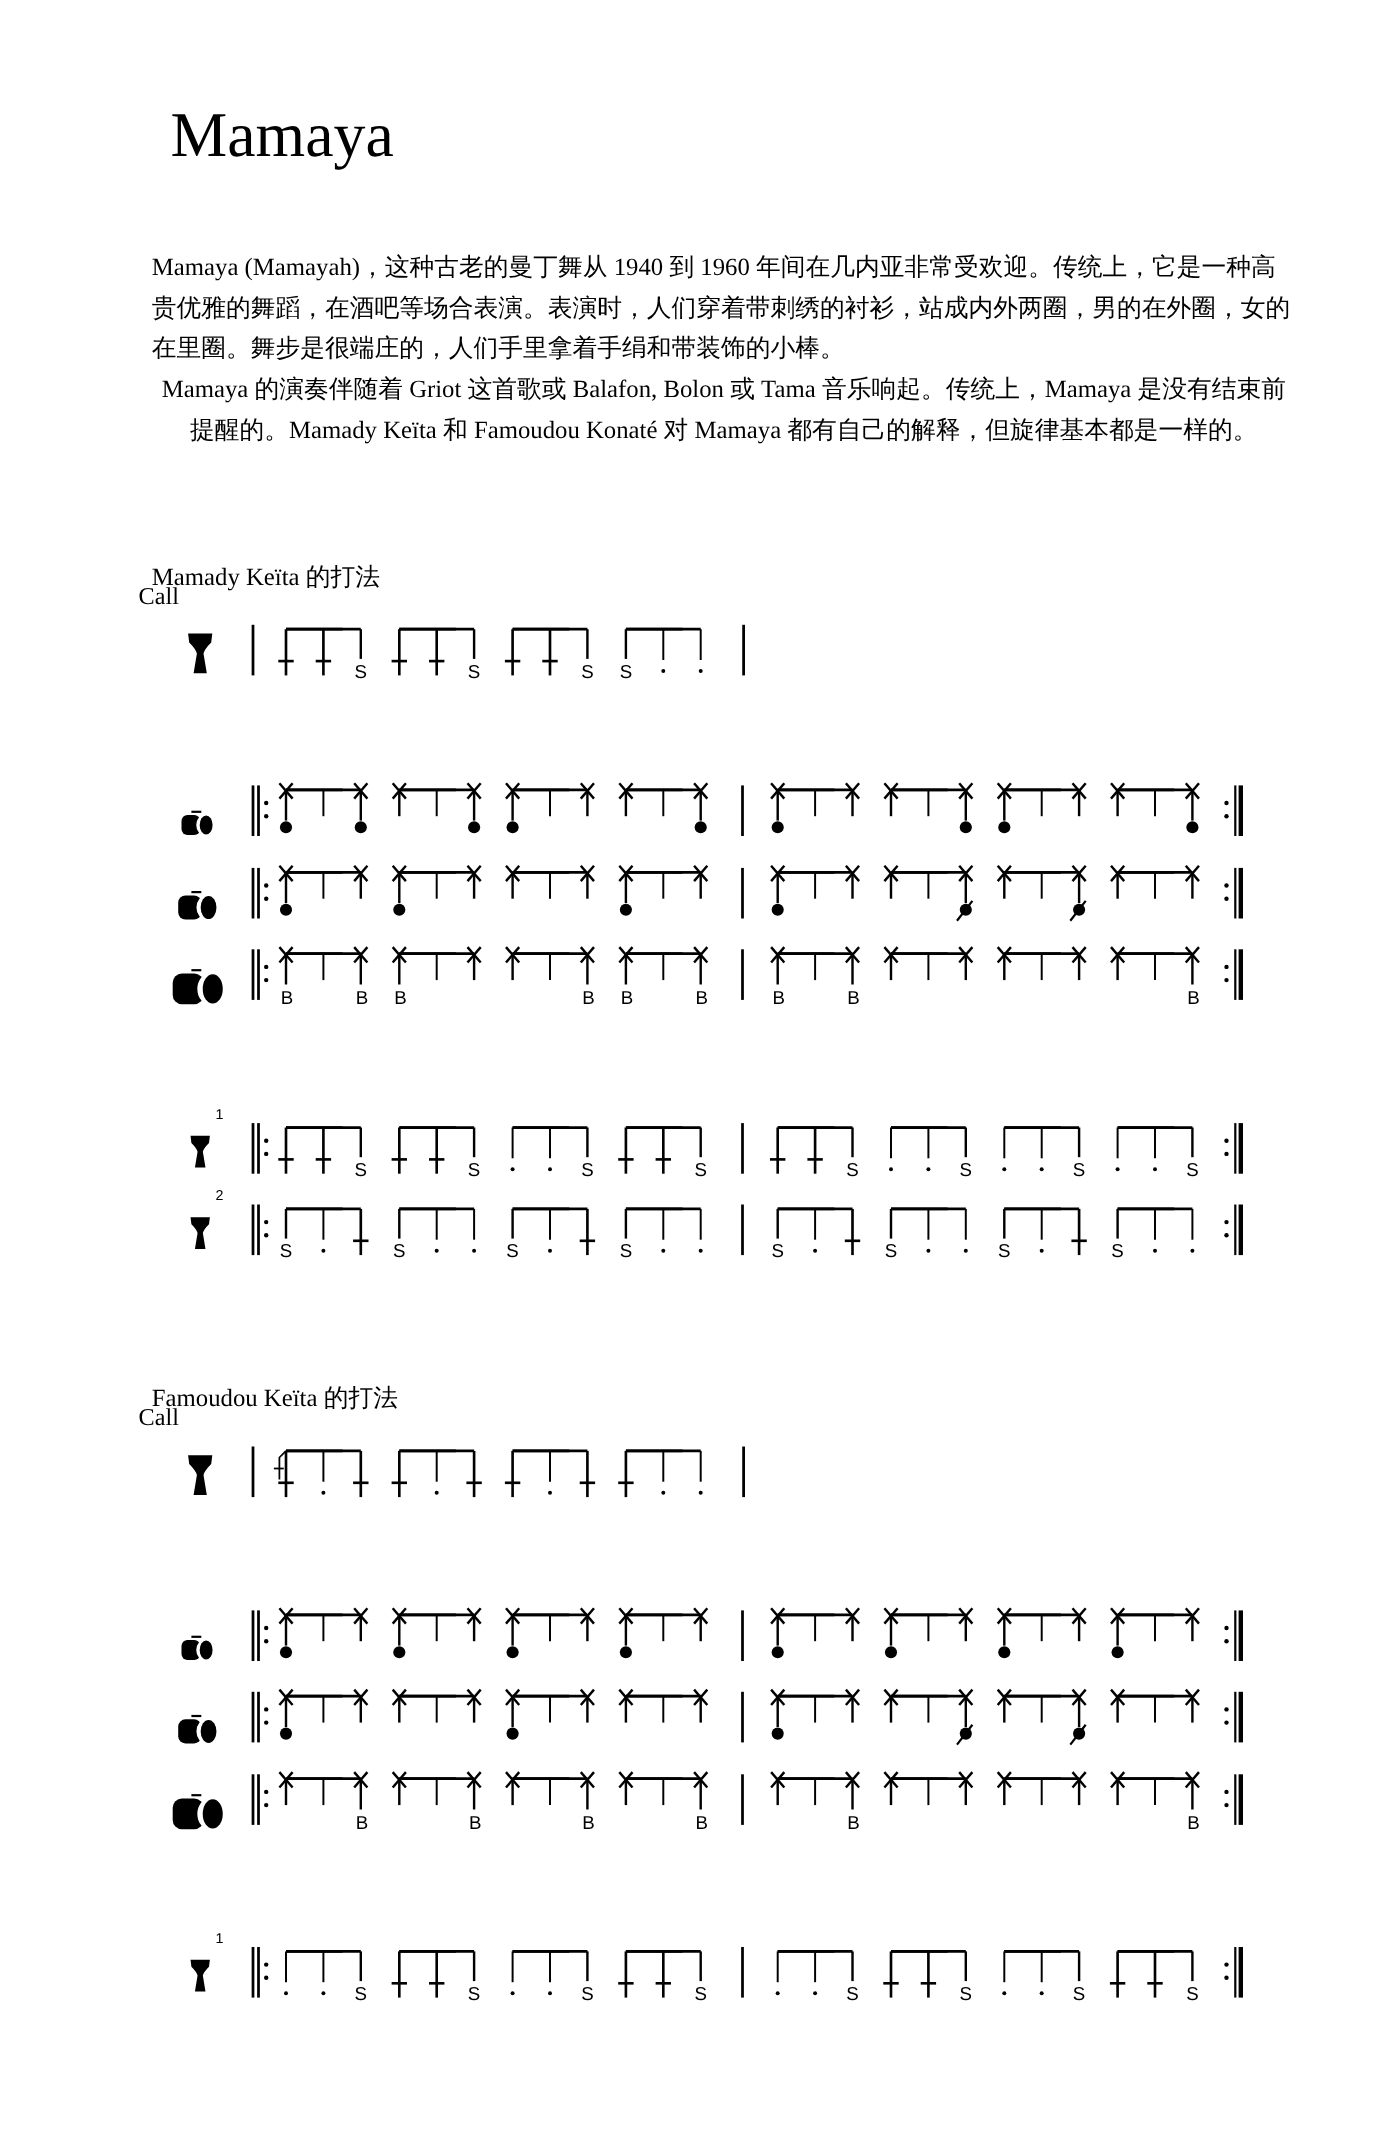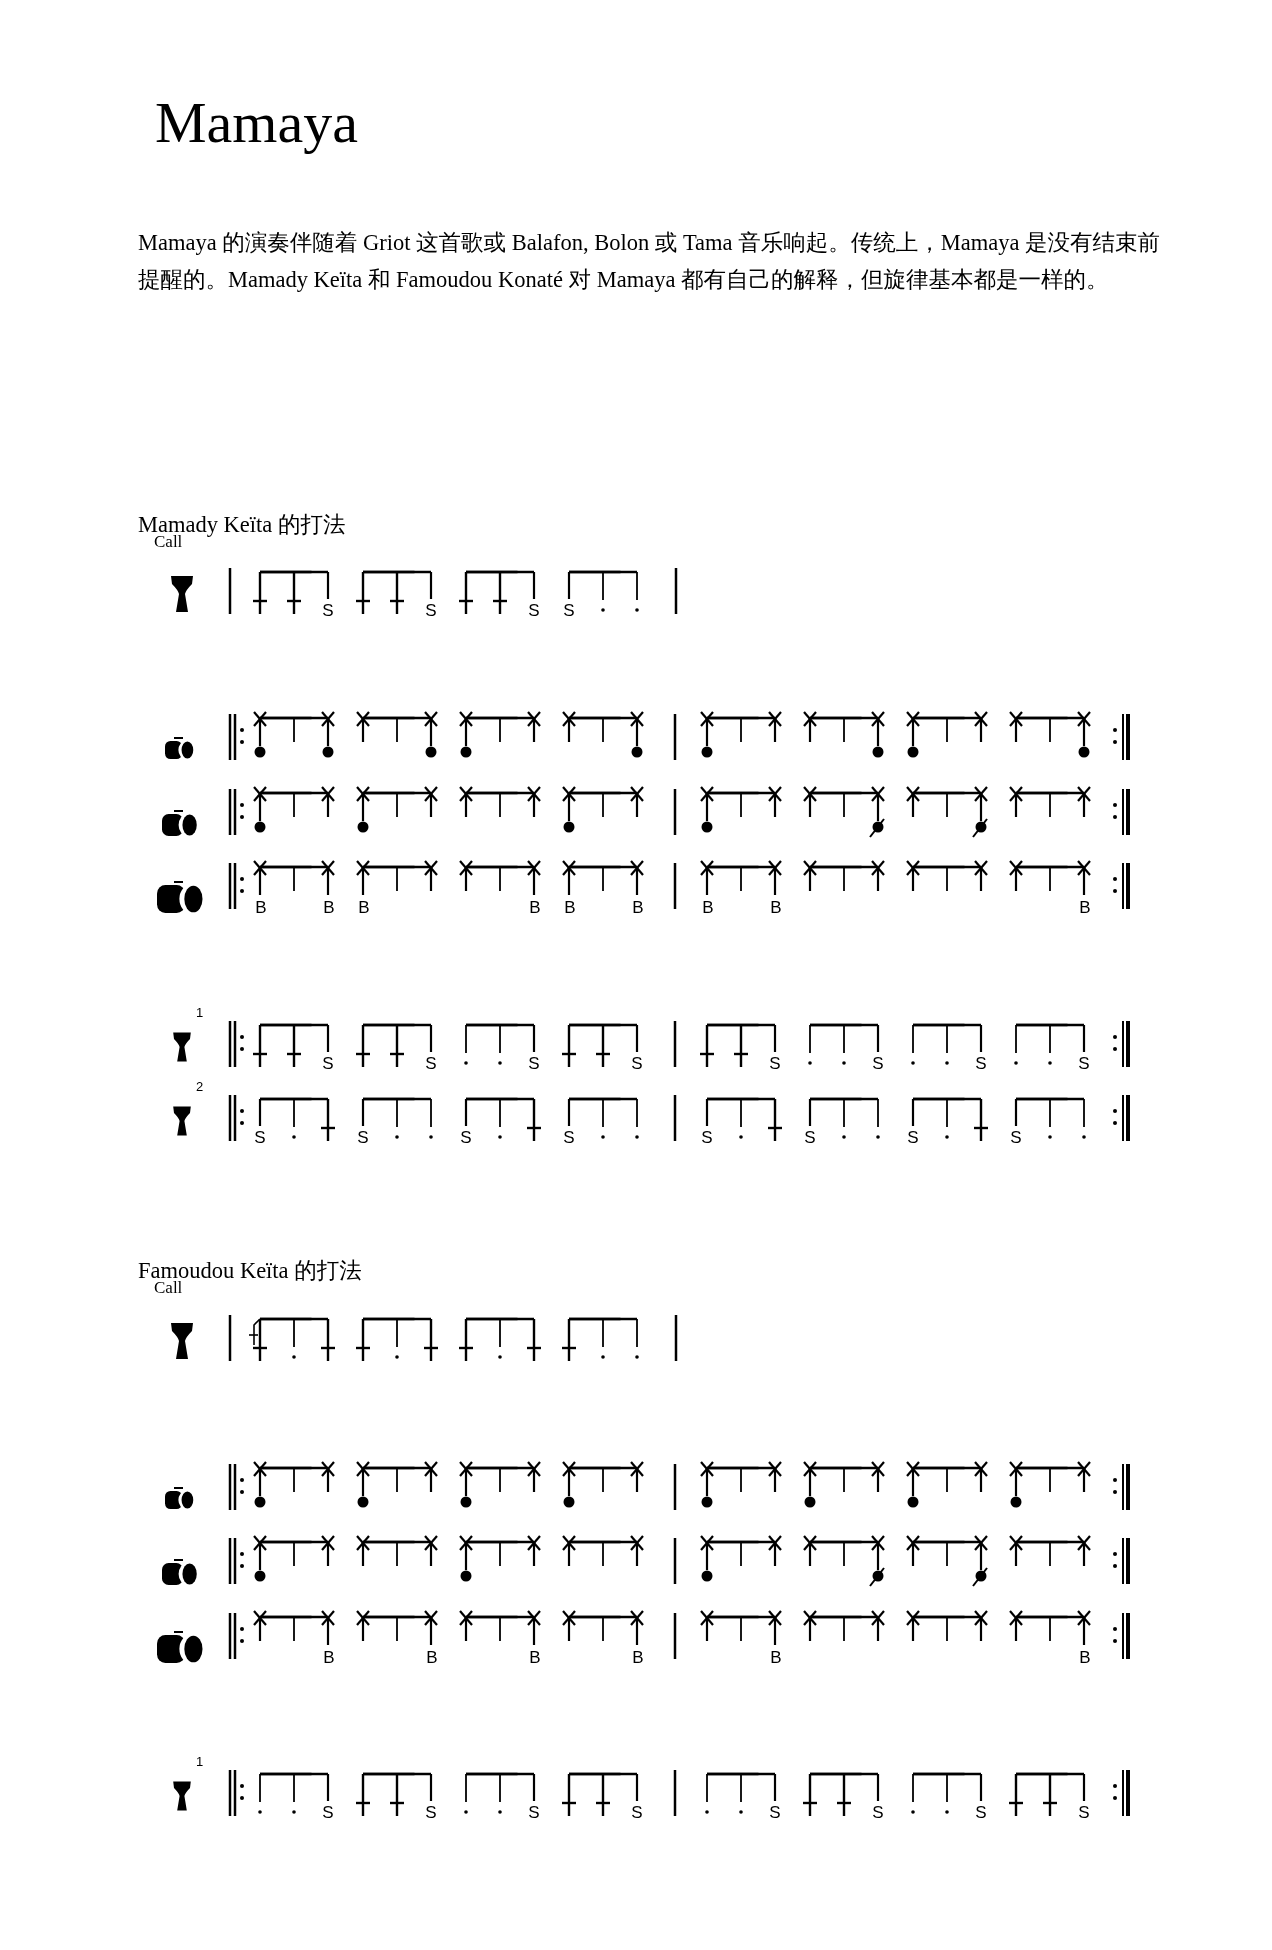--- a/index.html
+++ b/index.html
@@ -1,31 +1,32 @@
 <!DOCTYPE html>
 <html><head>
   <meta charset="utf-8">
   <style>
     html, body { margin: 0; padding: 0; background: #ffffff; }
     body { width: 1272px; height: 1950px; position: relative; overflow: hidden; color: #000; }
     .title { position: absolute; left: 138px; top: 72px; font-family: "Liberation Serif", "DejaVu Serif", serif; font-size: 58px; font-weight: normal; margin: 17px; letter-spacing: 0px; }
     .intro { position: absolute; left: 138px; top: 224px; width: 1040px; font-family: "Liberation Serif", "DejaVu Serif", serif; font-size: 22.5px; line-height: 37px; }
     .intro p { margin: 0; }
-    .intro p + p { margin-top: 0px; }
+    .intro p + p { margin-top: 0px; text-align: center; }
     .section-heading { position: absolute; left: 138px; font-family: "Liberation Serif", "DejaVu Serif", serif; font-size: 22.5px; line-height: 30px; margin-top: 20px; }
-    .sub-heading { position: absolute; left: 154px; font-family: "Liberation Serif", "DejaVu Serif", serif; font-size: 17px; line-height: 30px; }
+    .sub-heading { position: absolute; left: 126px; font-family: "Liberation Serif", "DejaVu Serif", serif; font-size: 22px; line-height: 30px; }
     svg.staff-layer { position: absolute; left: 0; top: 0; width: 1272px; height: 1950px; }
     svg text { font-family: "Liberation Sans", "DejaVu Sans", sans-serif; }
   </style>
 </head>
 <body>
 
 <h1 class="title">Mamaya</h1>
 
 <div class="intro">
+  <p>Mamaya (Mamayah)，这种古老的曼丁舞从 1940 到 1960 年间在几内亚非常受欢迎。传统上，它是一种高贵优雅的舞蹈，在酒吧等场合表演。表演时，人们穿着带刺绣的衬衫，站成内外两圈，男的在外圈，女的在里圈。舞步是很端庄的，人们手里拿着手绢和带装饰的小棒。</p>
   <p>Mamaya 的演奏伴随着 Griot 这首歌或 Balafon, Bolon 或 Tama 音乐响起。传统上，Mamaya 是没有结束前提醒的。Mamady Keïta 和 Famoudou Konaté 对 Mamaya 都有自己的解释，但旋律基本都是一样的。</p>
 </div>
 
 <div class="section-heading" style="top:490px">Mamady Keïta 的打法</div>
 <div class="sub-heading" style="top:527px">Call</div>
 
 <div class="section-heading" style="top:1236px">Famoudou Keïta 的打法</div>
 <div class="sub-heading" style="top:1273px">Call</div>
 
 <svg class="staff-layer" id="notation" viewBox="0 0 1272 1950" xmlns="http://www.w3.org/2000/svg">

